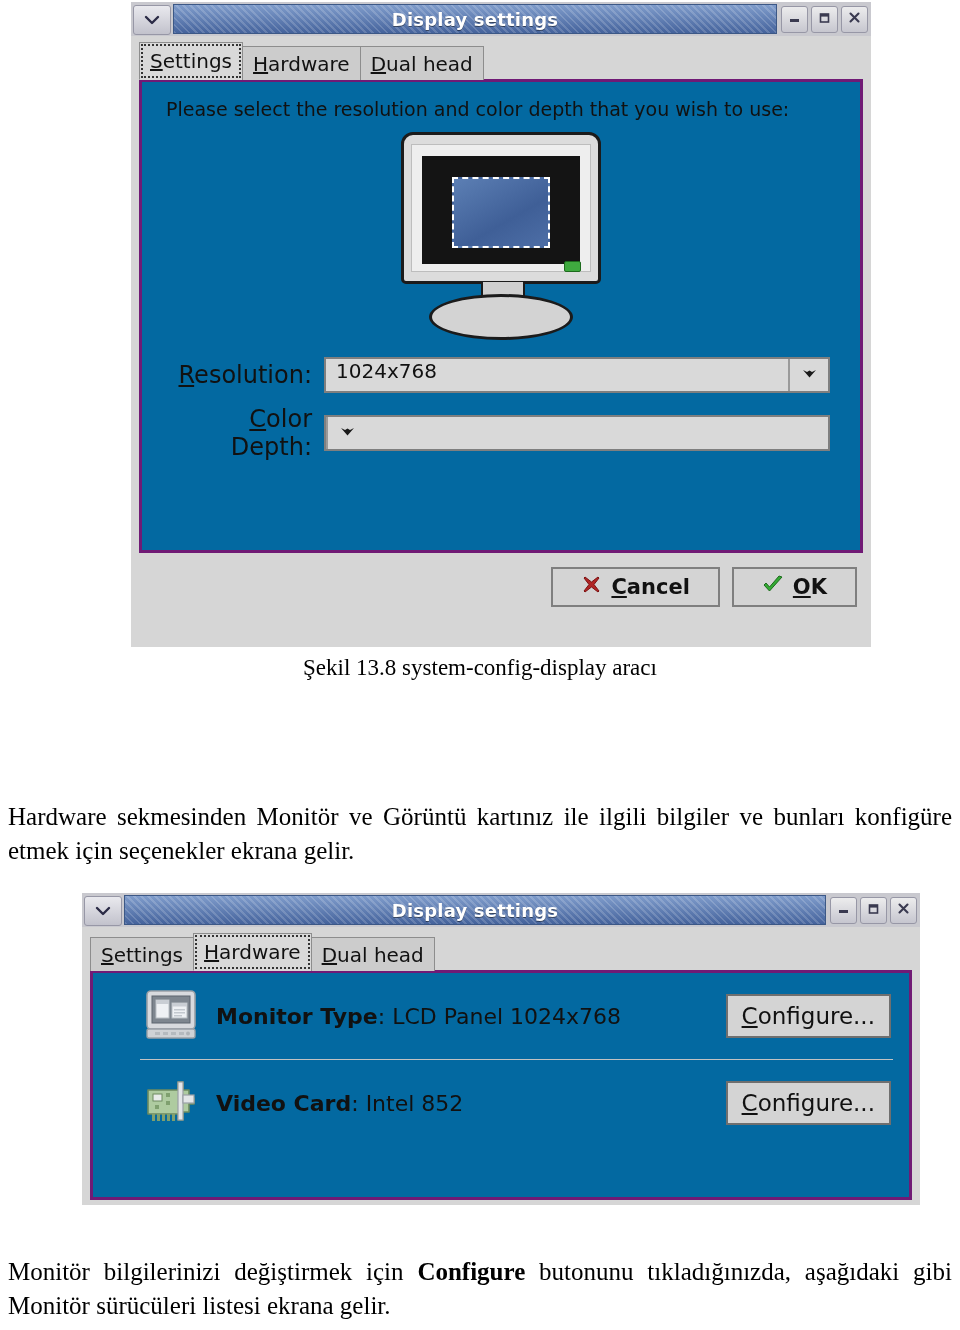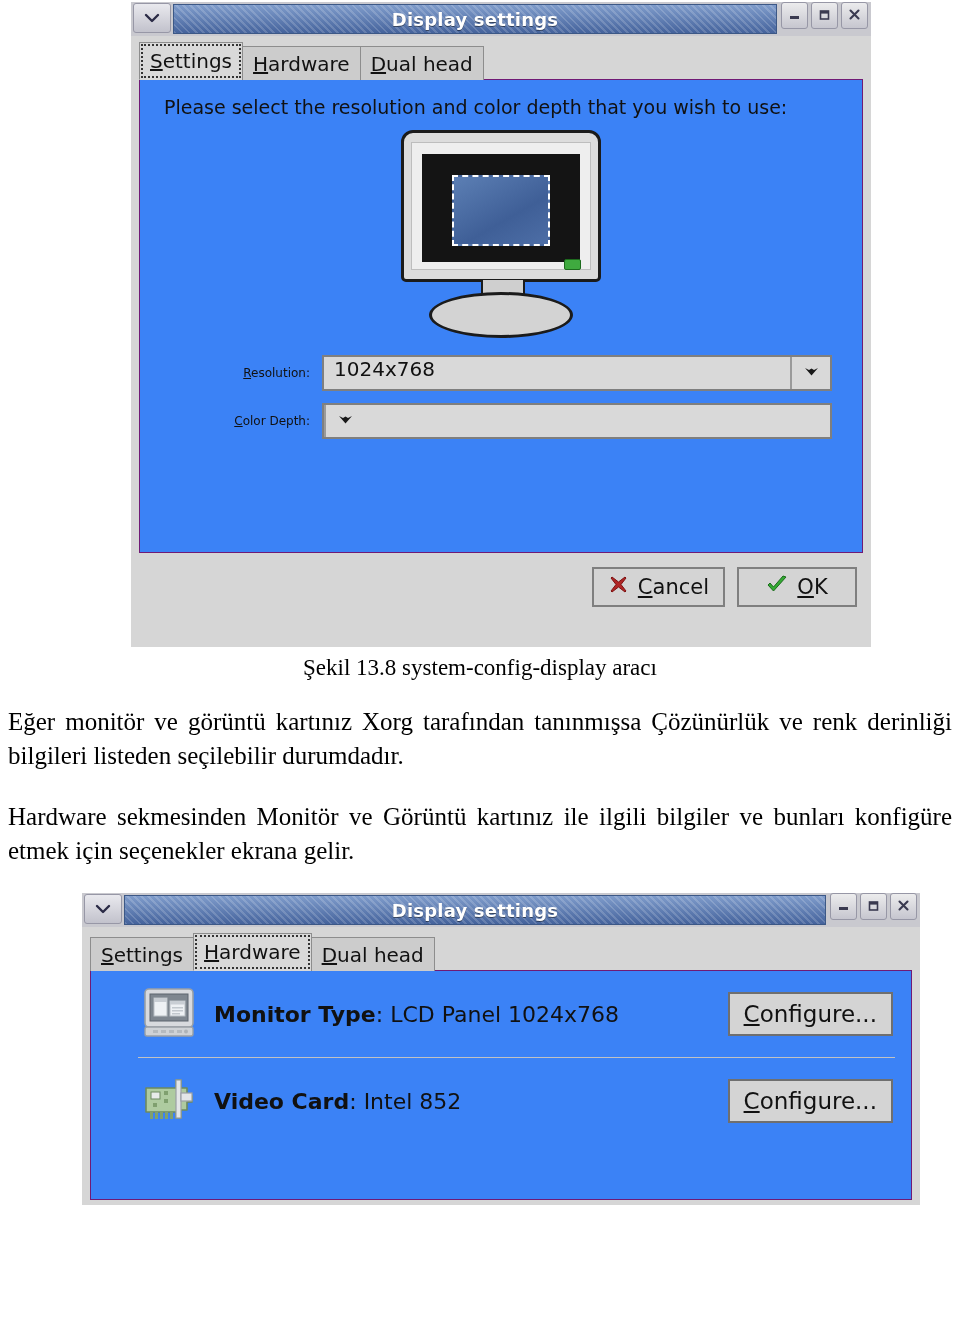--- a/index.html
+++ b/index.html
@@ -6,21 +6,21 @@
   body{
     width:960px;height:1330px;background:#ffffff;
     font-family:"Liberation Serif", serif;
     color:#000;overflow:hidden;position:relative;
   }
   .page{position:relative;width:960px;height:1330px;}
 
   
   .win{position:absolute;background:#d6d6d6;box-sizing:border-box;}
   .titlebar{
-    position:relative;height:34px;display:flex;
+    position:relative;height:34px;display:flex;align-items:center;
     background:#c9c9cf;
   }
   .tb-menu{
     width:36px;height:28px;margin-left:2px;margin-top:1px;
     background:linear-gradient(#e9e9ee,#c2c2cc);
     border:1px solid #9797a6;border-radius:3px;
     display:flex;align-items:center;justify-content:center;
     flex:0 0 auto;
   }
   .tb-title{
@@ -48,21 +48,21 @@
   .tab{
     height:34px;padding:0 10px;display:flex;align-items:center;
     font-family:"DejaVu Sans", sans-serif;font-size:20px;color:#111;
     background:#cccccc;border:1px solid #8d8d8d;border-bottom:none;
     box-sizing:border-box;margin-right:-1px;
   }
   .tab.sel{background:#d9d9d9;height:38px;border-bottom:1px solid #d9d9d9;}
   .tab.focus{outline:2px dotted #333;outline-offset:-4px;}
   .tab u{text-decoration:underline;}
   .tabpanel{
-    border:1px solid #701a75;background:#3b82f6;position:relative;z-index:1;
+    border:3px solid #701a75;background:#0369a1;position:relative;z-index:1;
     margin-top:-1px;box-sizing:border-box;
   }
 
   
   .hint{
     font-family:"DejaVu Sans", sans-serif;font-size:19px;color:#111;
     padding:16px 0 6px 24px;
   }
   .monwrap{display:flex;justify-content:center;padding:4px 0 10px 0;}
   .crt{position:relative;width:216px;height:215px;}
@@ -94,41 +94,41 @@
   }
   .crt .base{
     position:absolute;left:36px;top:164px;width:144px;height:46px;
     background:#d3d3d3;border:3px solid #1b1b1b;border-radius:50%;box-sizing:border-box;
   }
 
   .fields{padding:2px 30px 18px 20px;}
   .frow{display:flex;align-items:center;margin-bottom:12px;}
   .flabel{
     width:150px;text-align:right;padding-right:12px;
-    font-family:"DejaVu Sans", sans-serif;font-size:12px;color:#111;
+    font-family:"DejaVu Sans", sans-serif;font-size:24px;color:#111;
   }
   .combo{
     flex:1 1 auto;height:36px;background:#d9d9d9;
     border:2px solid #7f7f7f;box-sizing:border-box;display:flex;align-items:flex-start;
   }
   .combo .val{
     flex:1 1 auto;padding-left:10px;
     font-family:"DejaVu Sans", sans-serif;font-size:20px;color:#111;
   }
   .combo .arrow{
     width:38px;height:100%;border-left:2px solid #9a9a9a;
     display:flex;align-items:center;justify-content:center;background:#d9d9d9;
   }
 
   .actionbar{display:flex;justify-content:flex-end;gap:12px;padding:14px 14px 6px 0;}
   .btn{
-    min-width:120px;height:40px;padding:0 14px;background:#d4d4d4;
+    min-width:120px;height:40px;padding:0 28px;background:#d4d4d4;
     border:2px solid #7f7f7f;box-sizing:border-box;
-    display:flex;align-items:center;justify-content:center;gap:9px;
-    font-family:"DejaVu Sans", sans-serif;font-size:21px;color:#111;
+    display:flex;align-items:center;justify-content:flex-end;gap:9px;
+    font-family:"DejaVu Sans", sans-serif;font-size:21px;color:#111;font-weight:bold;
   }
   .btn u{text-decoration:underline;}
 
   
   .hwrow{display:flex;align-items:center;padding:14px 18px;}
   .hwrow .txt{
     flex:1 1 auto;margin-left:16px;
     font-family:"DejaVu Sans", sans-serif;font-size:22px;color:#111;
   }
   .hwrow .txt b{font-weight:bold;}
@@ -275,21 +275,20 @@
               <path d="M2 10 L7.5 16 L20 2 L17 1 L7.5 12 L4 8 Z" fill="#33aa33" stroke="#1c6b1c" stroke-width="1"></path>
             </svg>
         </span>
         <span><u>O</u><span>K</span></span>
       </div>
     </div>
   </div>
 
   <div class="cap" style="top:655px;">Şekil 13.8 system-config-display aracı</div>
 
-  <div class="para" style="top:705px;">Eğer monitör ve görüntü kartınız Xorg tarafından tanınmışsa Çözünürlük ve renk derinliği bilgileri listeden seçilebilir durumdadır.</div>
 
   <div class="para" style="top:800px;">Hardware sekmesinden Monitör ve Görüntü kartınız ile ilgili bilgiler ve bunları konfigüre etmek için seçenekler ekrana gelir.</div>
 
   <div class="win" style="left:82px;top:893px;width:838px;height:312px;overflow:hidden;">
 
     <div class="titlebar">
       <div class="tb-menu">
         <span>
           <svg width="16" height="10" viewBox="0 0 16 10">
               <path d="M2 2 L8 8 L14 2" stroke="#2b2b46" stroke-width="2.4" fill="none" stroke-linecap="round" stroke-linejoin="round"></path>
@@ -398,14 +397,15 @@
             <u>C</u>
               <span>onfigure...</span>
           </div>
         </div>
 
       </div>
     </div>
   </div>
 
 
+  <div class="para" style="top:1255px;"><span>Monitör bilgilerinizi değiştirmek için </span><b>Configure</b><span> butonunu tıkladığınızda, aşağıdaki gibi Monitör sürücüleri listesi ekrana gelir.</span></div>
 
 </div>
 
 </body></html>

